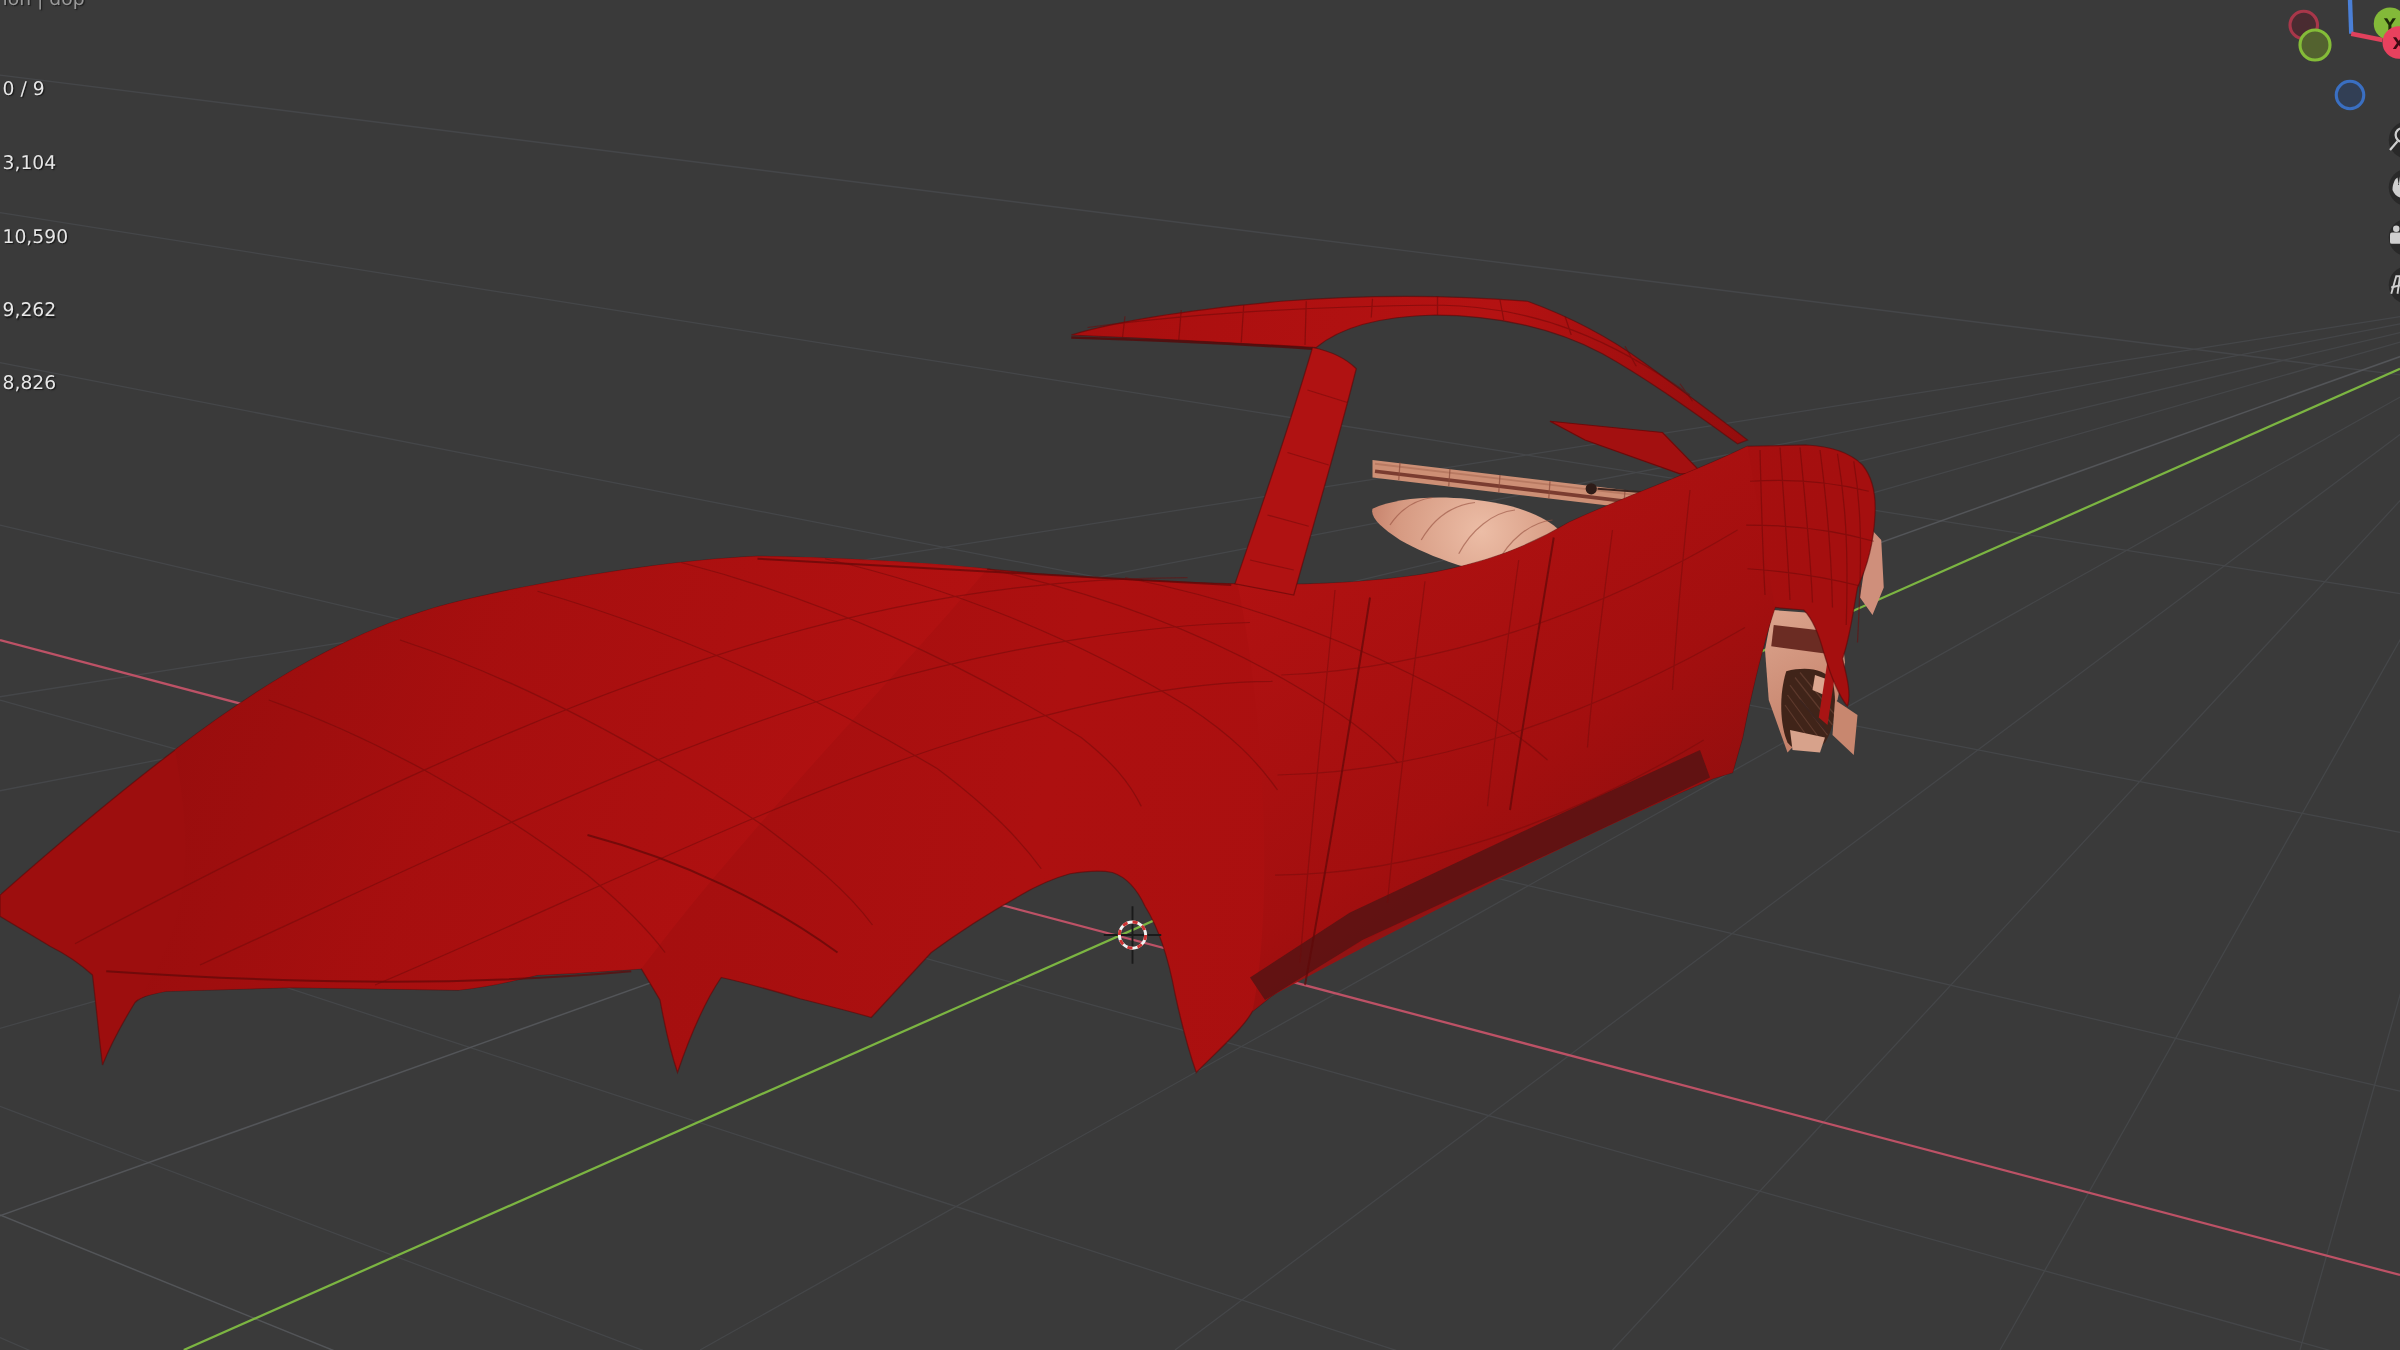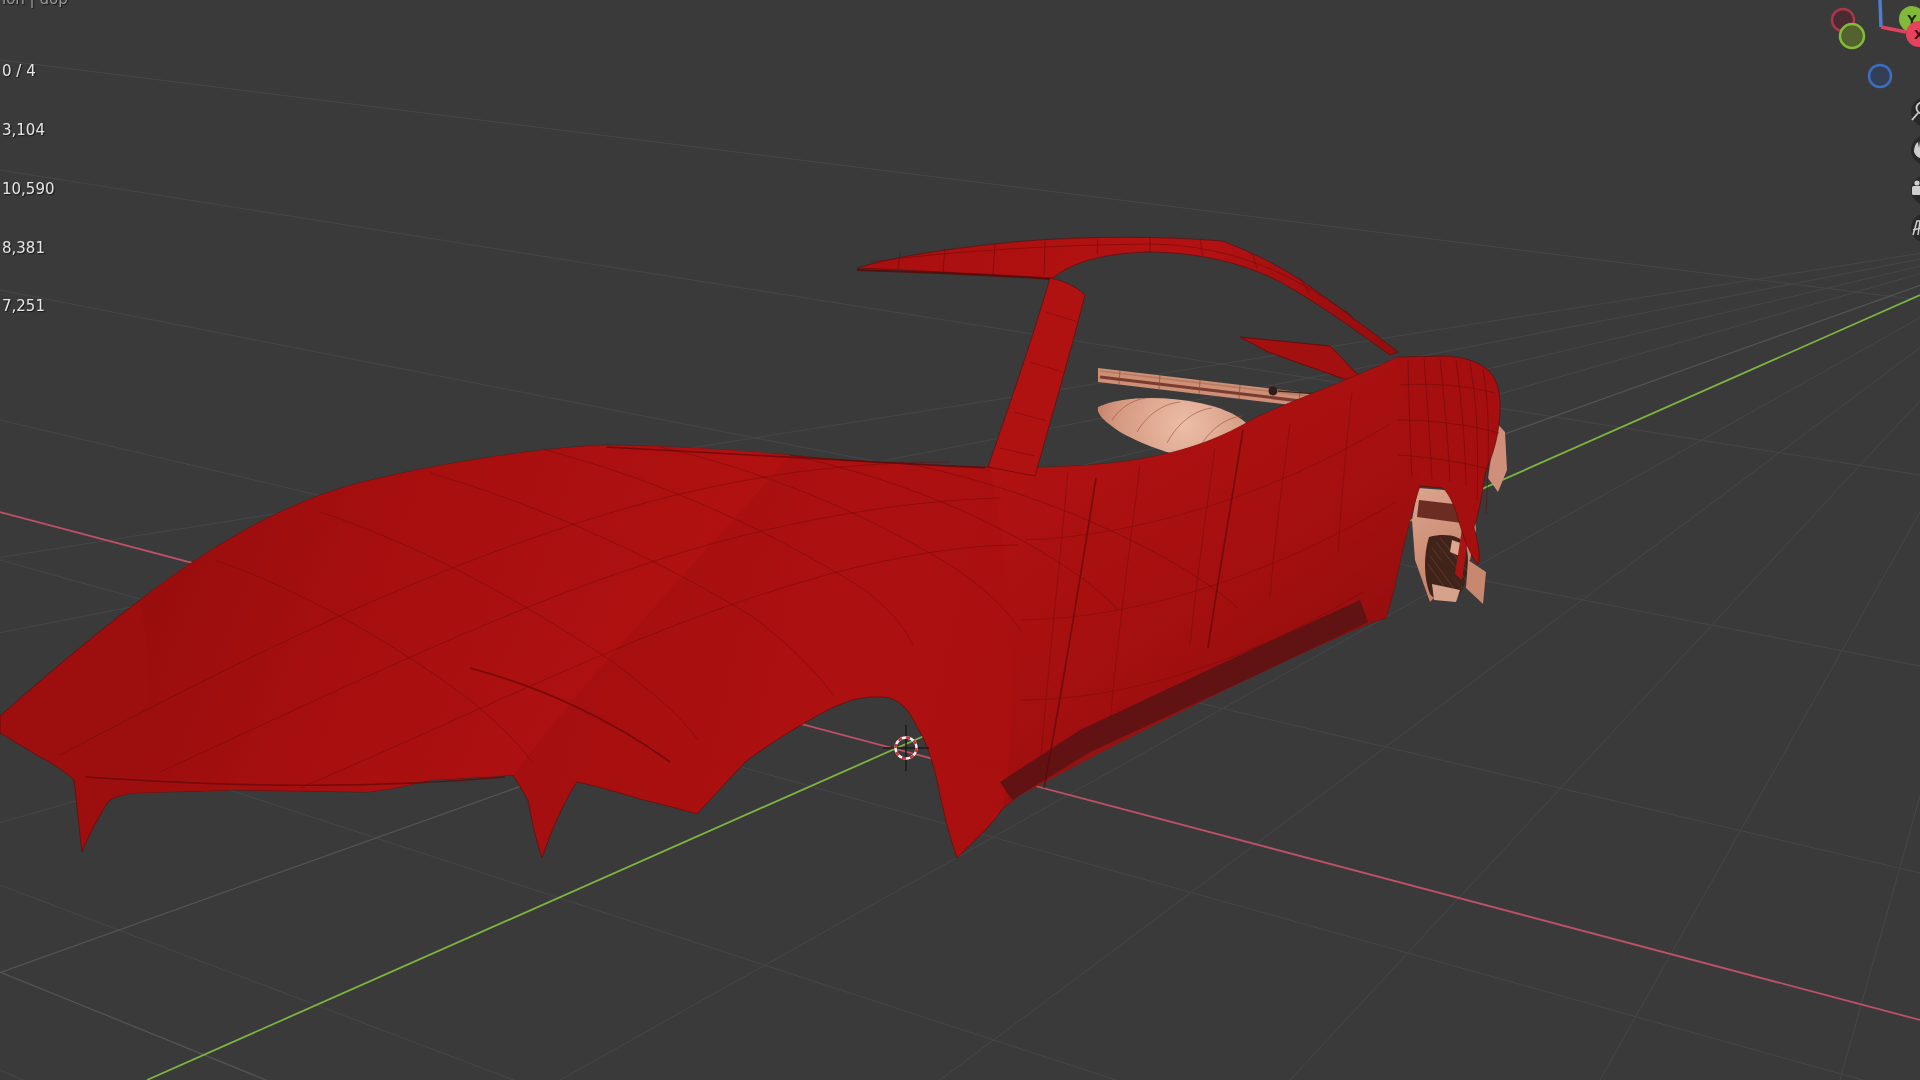--- a/index.html
+++ b/index.html
@@ -299,21 +299,21 @@
         <path d="M1913,230 L1921,228"></path>
         <path d="M1918,235 L1920,221"></path>
       </g>
     </g>
   </g>
 </svg>
 
 <div id="overlay-topleft">
   <div id="breadcrumb">ion | dop</div>
   <div id="stats">
-    <div>0 / 4</div>
+    <div>0 / 9</div>
     <div>3,104</div>
     <div>10,590</div>
-    <div>8,381</div>
-    <div>7,251</div>
+    <div>9,262</div>
+    <div>8,826</div>
   </div>
 </div>
 
 </div>
 
 </body></html>

